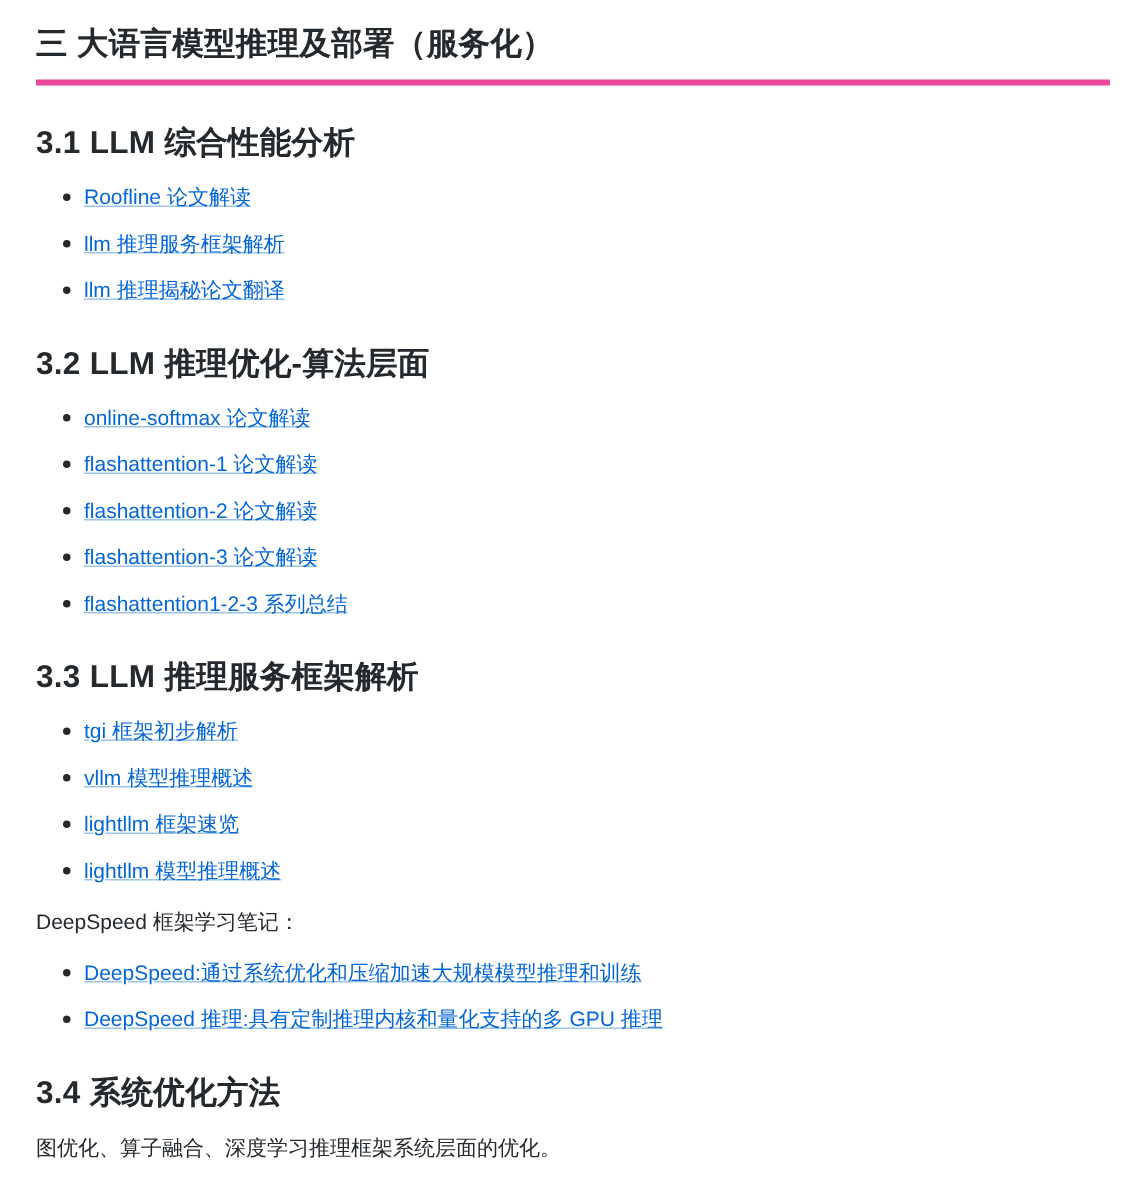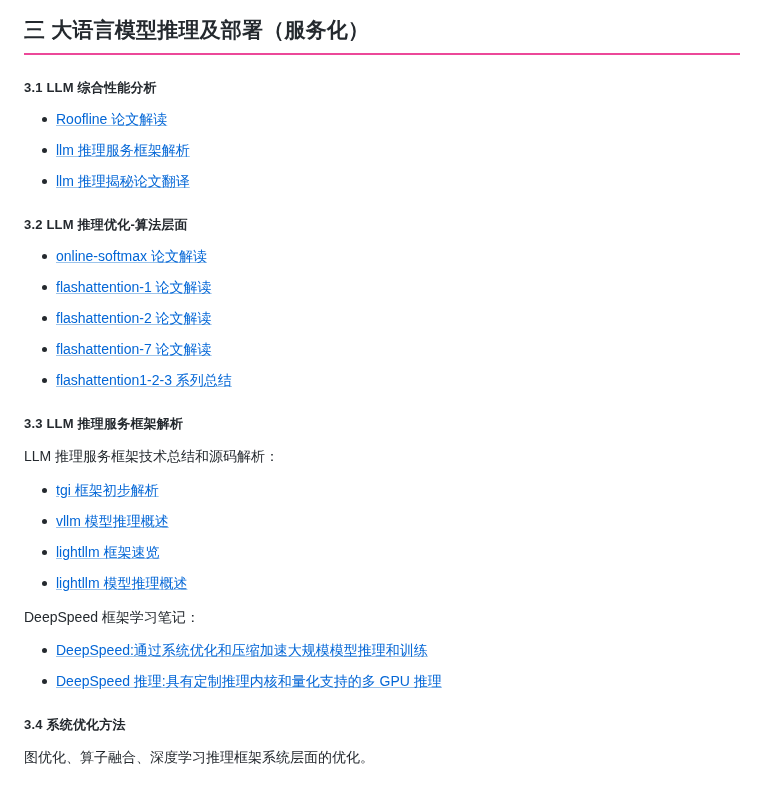--- a/index.html
+++ b/index.html
@@ -18,26 +18,26 @@
   .page {
     padding: 16px 24px 0 24px;
     box-sizing: border-box;
   }
   h1.doc-title {
     font-size: 21px;
     line-height: 1.3;
     font-weight: bold;
     margin: 0 0 10px 0;
     padding: 0 0 10px 0;
-    border-bottom: 2px solid #ec4899;
+    border-bottom: 4px solid #ec4899;
     color: #24292e;
     letter-spacing: 0.2px;
   }
   h2.section-title {
-    font-size: 13px;
+    font-size: 21px;
     font-weight: bold;
     margin: 24px 0 12px 0;
     color: #24292e;
     letter-spacing: 0.2px;
   }
   ul.link-list {
     margin: 8px 0 8px 0;
     padding-left: 32px;
     list-style: none;
   }
@@ -95,29 +95,28 @@
     <li>
       <a class="doc-link" href="#">online-softmax 论文解读</a>
     </li>
     <li>
       <a class="doc-link" href="#">flashattention-1 论文解读</a>
     </li>
     <li>
       <a class="doc-link" href="#">flashattention-2 论文解读</a>
     </li>
     <li>
-      <a class="doc-link" href="#">flashattention-7 论文解读</a>
+      <a class="doc-link" href="#">flashattention-3 论文解读</a>
     </li>
     <li>
       <a class="doc-link" href="#">flashattention1-2-3 系列总结</a>
     </li>
   </ul>
 
   <h2 class="section-title">3.3 LLM 推理服务框架解析</h2>
-  <p class="para">LLM 推理服务框架技术总结和源码解析：</p>
   <ul class="link-list">
     <li>
       <a class="doc-link" href="#">tgi 框架初步解析</a>
     </li>
     <li>
       <a class="doc-link" href="#">vllm 模型推理概述</a>
     </li>
     <li>
       <a class="doc-link" href="#">lightllm 框架速览</a>
     </li>

